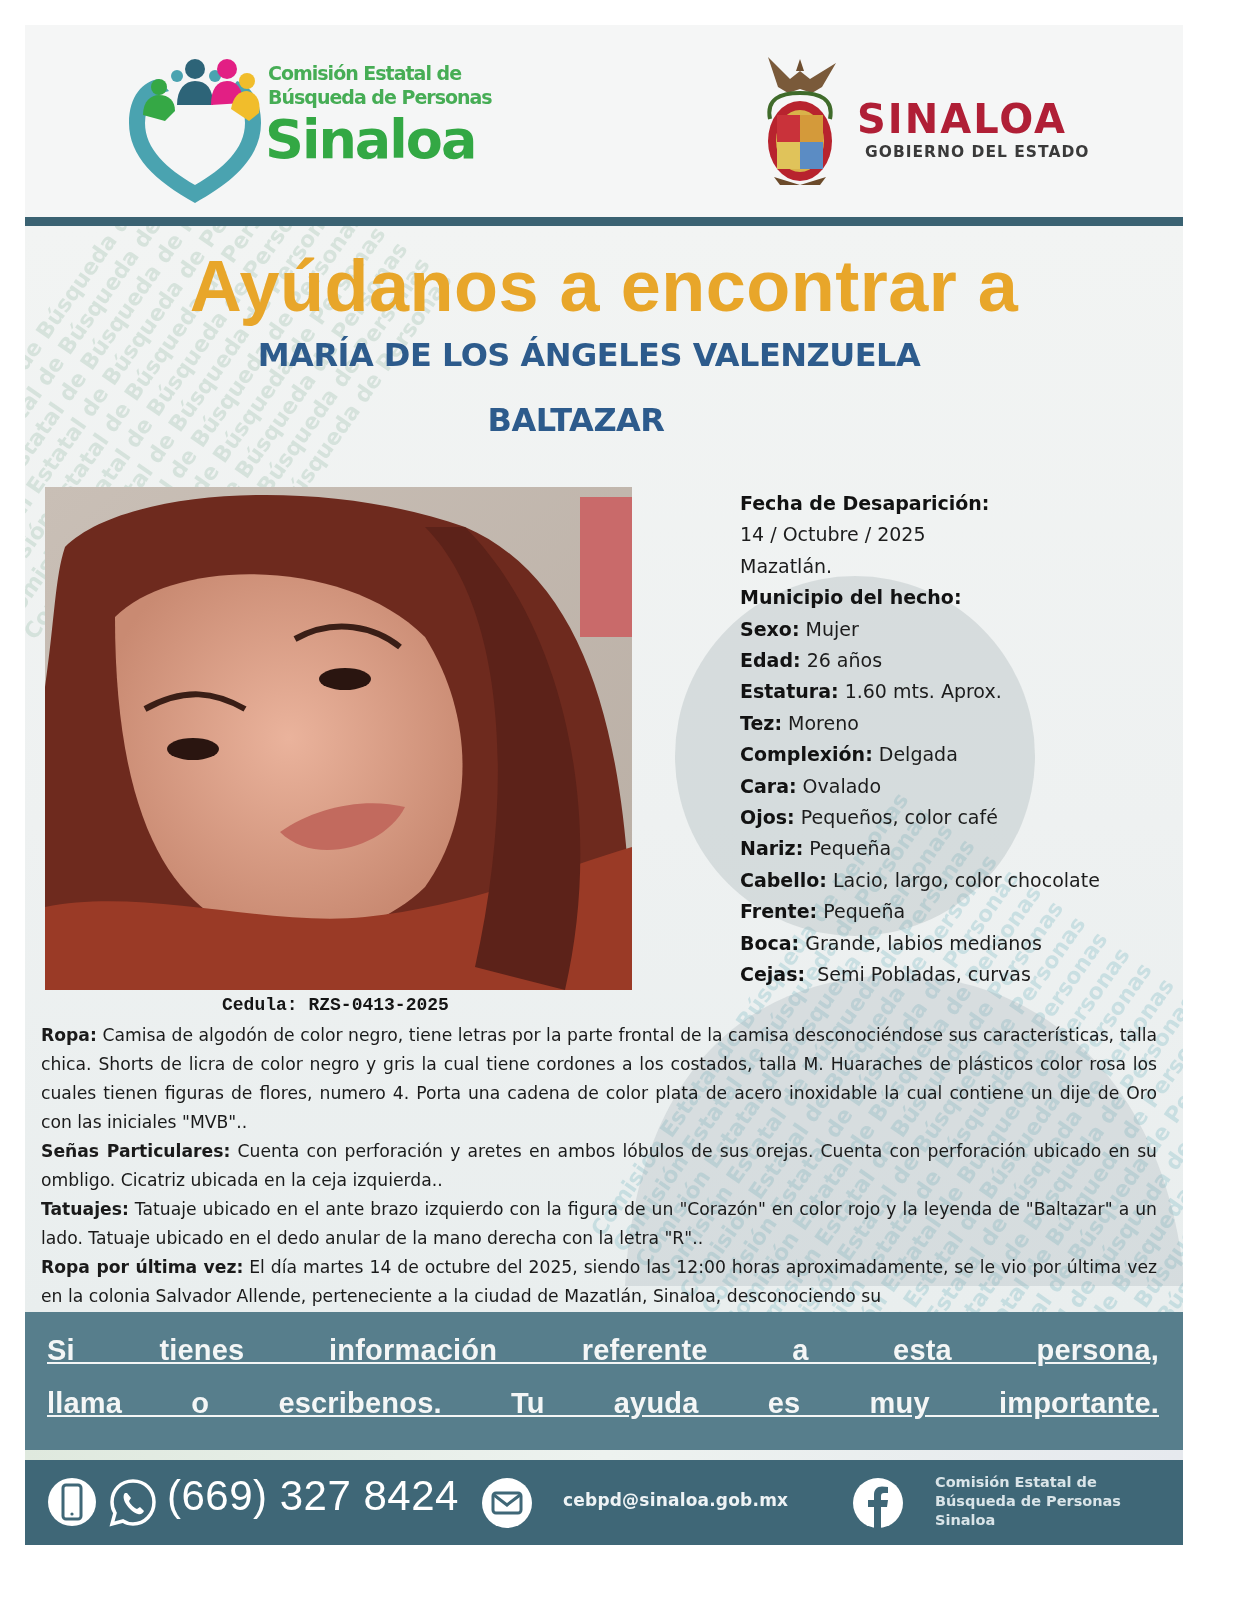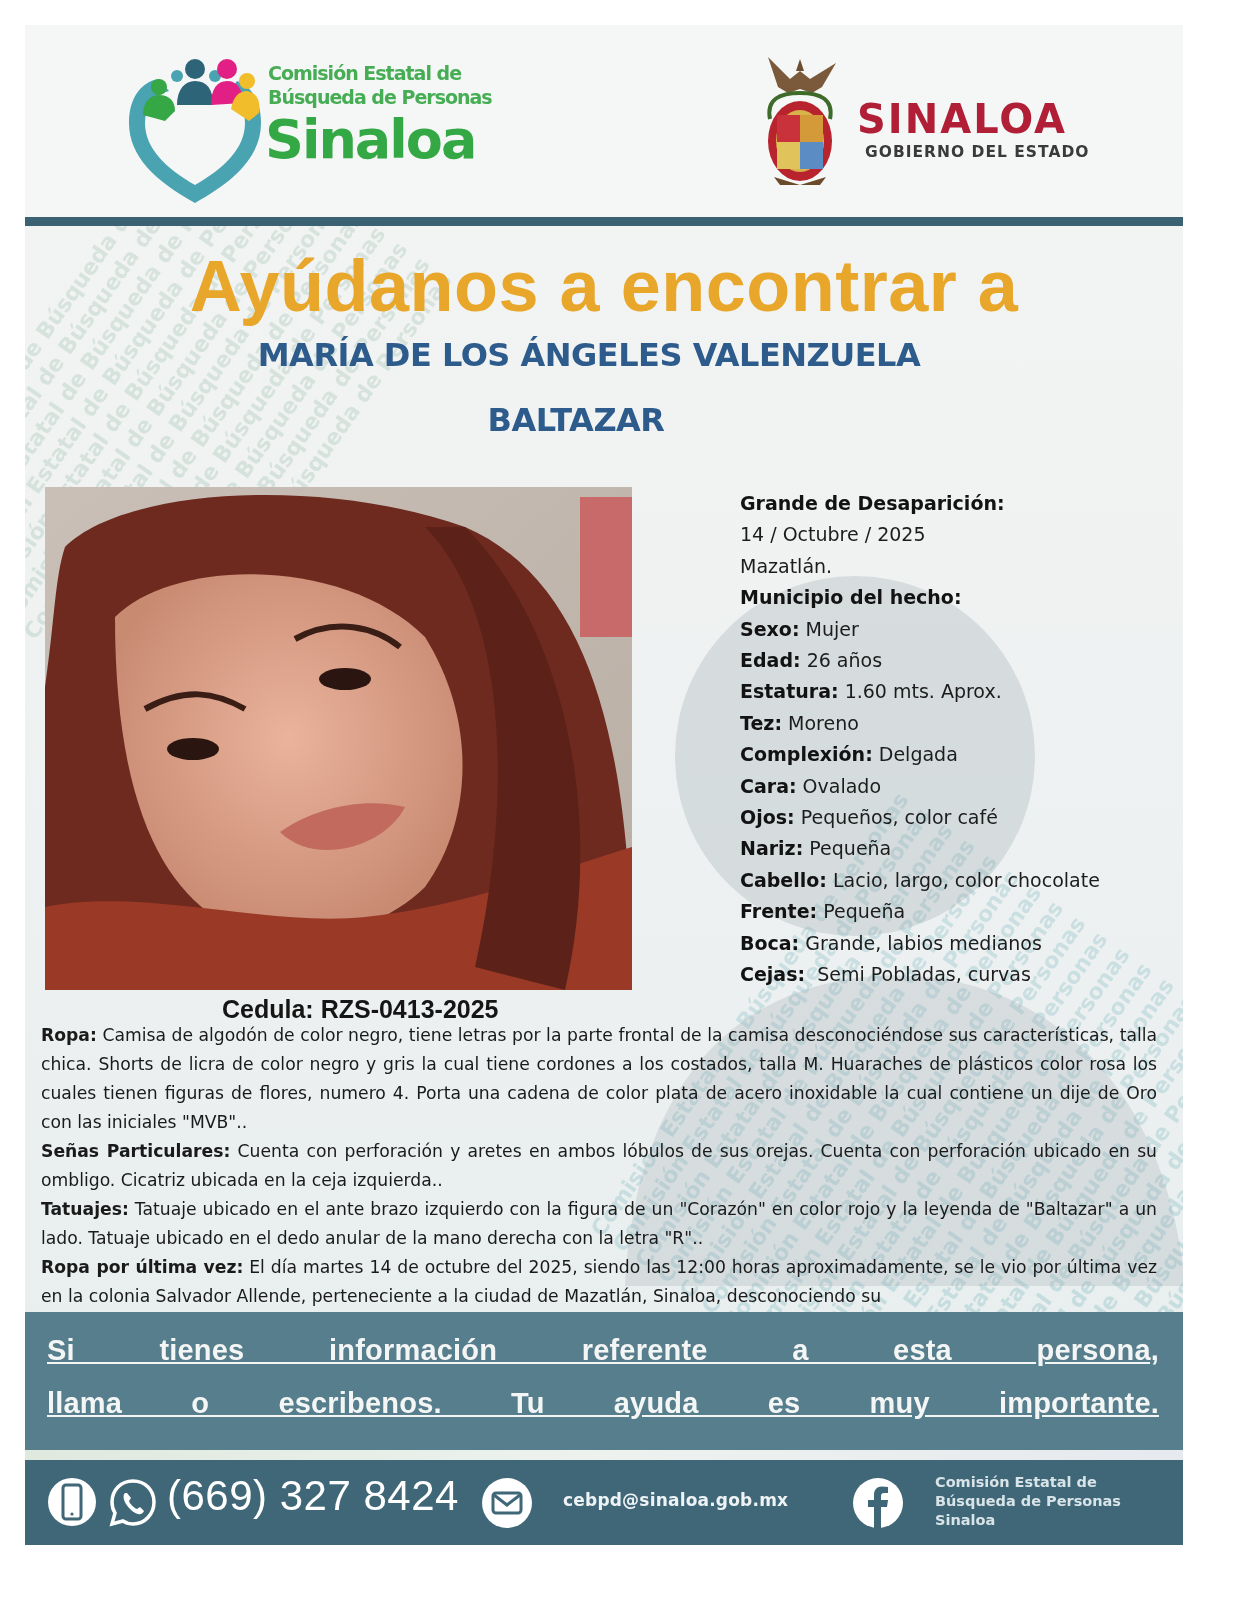--- a/index.html
+++ b/index.html
@@ -86,21 +86,21 @@
     .facts {
       position: absolute; left: 715px; top: 262px; width: 440px;
       font-family: "DejaVu Sans", sans-serif; font-size: 19px; line-height: 31.4px;
       color: #1c1c1c;
     }
     .facts .lbl { font-weight: bold; color: #121212; }
     .facts .row { white-space: nowrap; }
 
     .cedula {
       position: absolute; left: 197px; top: 769px;
-      font-family: Liberation Sans, sans-serif; font-weight: bold; font-size: 25px; color: #151515;
+      font-family: Liberation Mono, monospace; font-weight: bold; font-size: 18px; color: #151515;
     }
 
     .desc {
       position: absolute; left: 16px; top: 795px; width: 1116px;
       font-family: "DejaVu Sans", sans-serif; font-size: 17.2px; line-height: 29px;
       color: #1a1a1a; text-align: justify;
     }
     .desc p { margin: 0; }
     .desc .lbl { font-weight: bold; }
     .desc .last { font-size: 16.2px; letter-spacing: -0.5px; }
@@ -286,21 +286,21 @@
         <ellipse cx="148" cy="262" rx="26" ry="11" fill="#2a1510"></ellipse>
         <ellipse cx="300" cy="192" rx="26" ry="11" fill="#2a1510"></ellipse>
 
         <path d="M235 345 C270 320 320 310 360 320 C340 360 270 380 235 345 Z" fill="#c26a5e"></path>
 
         <path d="M380 40 C460 120 470 300 430 480 L520 503 C560 330 520 140 420 40 Z" fill="#5c2219"></path>
       </svg>
     </div>
 
     <div class="facts">
-      <div class="row"><span class="lbl">Grande de Desaparición:</span></div>
+      <div class="row"><span class="lbl">Fecha de Desaparición:</span></div>
       <div class="row">14 / Octubre / 2025</div>
       <div class="row">Mazatlán.</div>
       <div class="row"><span class="lbl">Municipio del hecho:</span></div>
       <div class="row"><span class="lbl">Sexo:</span><span> Mujer</span></div>
       <div class="row"><span class="lbl">Edad:</span><span> 26 años</span></div>
       <div class="row"><span class="lbl">Estatura:</span><span> 1.60 mts. Aprox.</span></div>
       <div class="row"><span class="lbl">Tez:</span><span> Moreno</span></div>
       <div class="row"><span class="lbl">Complexión:</span><span> Delgada</span></div>
       <div class="row"><span class="lbl">Cara:</span><span> Ovalado</span></div>
       <div class="row"><span class="lbl">Ojos:</span><span> Pequeños, color café</span></div>

